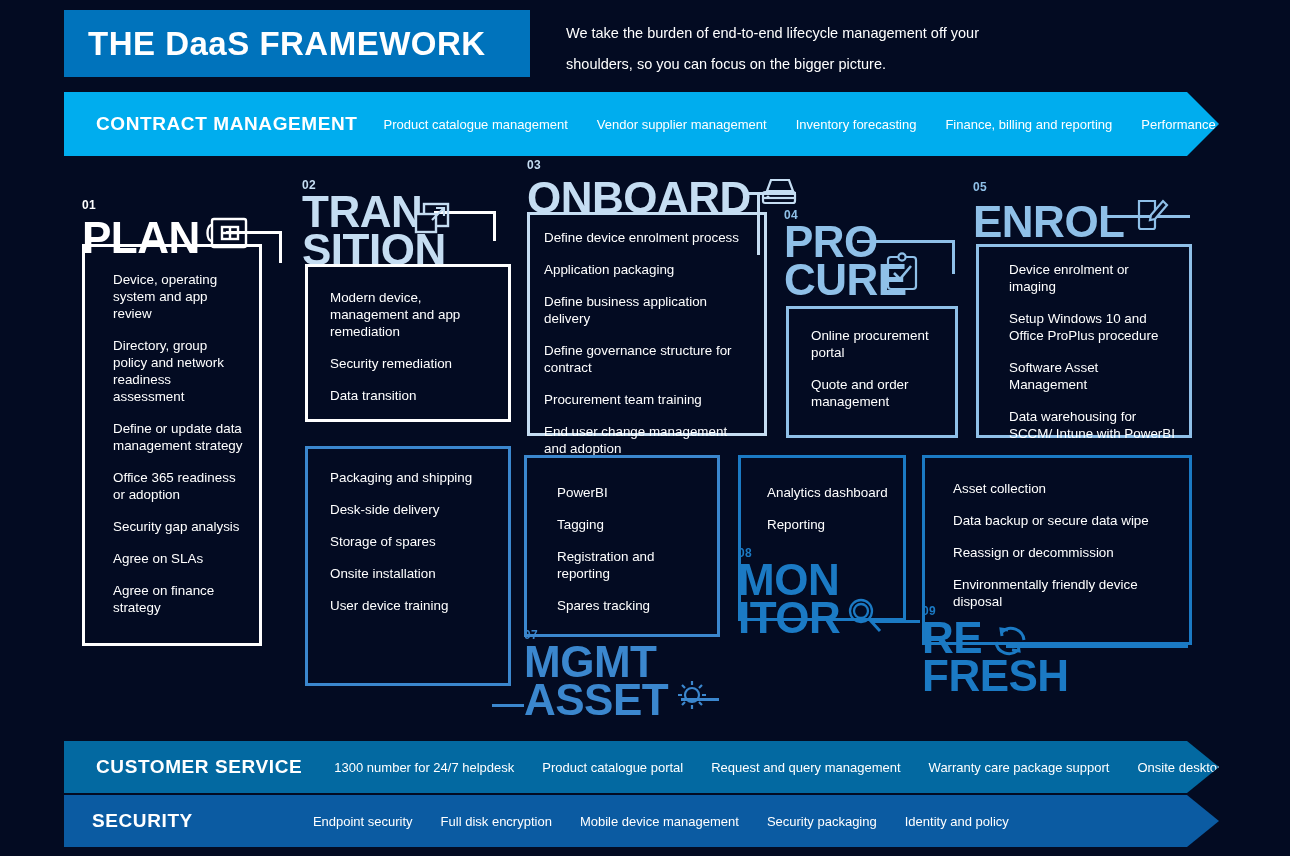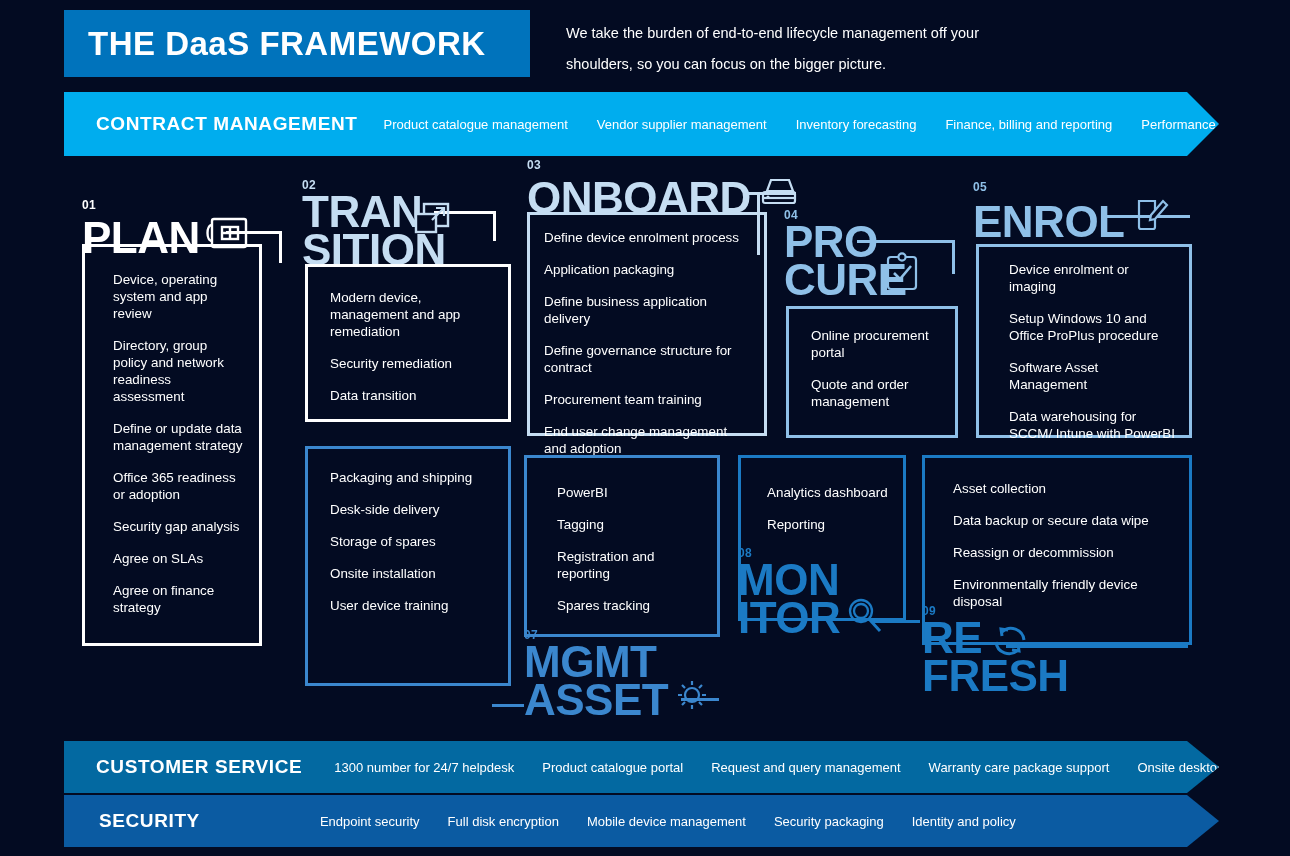--- a/index.html
+++ b/index.html
@@ -42,21 +42,21 @@
   #contract-bar .bar-title{margin-left:32px;}
   #contract-bar .bar-items{margin-left:26px;}
   #contract-bar .bar-item{margin-right:29px;}
 
   #customer-bar{left:64px;top:741px;width:1155px;height:52px;background:#0369a1;}
   #customer-bar .bar-title{margin-left:32px;}
   #customer-bar .bar-items{margin-left:32px;}
   #customer-bar .bar-item{margin-right:28px;}
 
   #security-bar{left:64px;top:795px;width:1155px;height:52px;background:#0b5ba2;}
-  #security-bar .bar-title{margin-left:35px;}
+  #security-bar .bar-title{margin-left:28px;}
   #security-bar .bar-items{margin-left:120px;}
   #security-bar .bar-item{margin-right:28px;}
 
   
   .step-head{position:absolute;}
   .step-num{
     font-size:12px;font-weight:bold;line-height:14px;margin-bottom:1px;
     letter-spacing:.3px;
   }
   .step-name{

